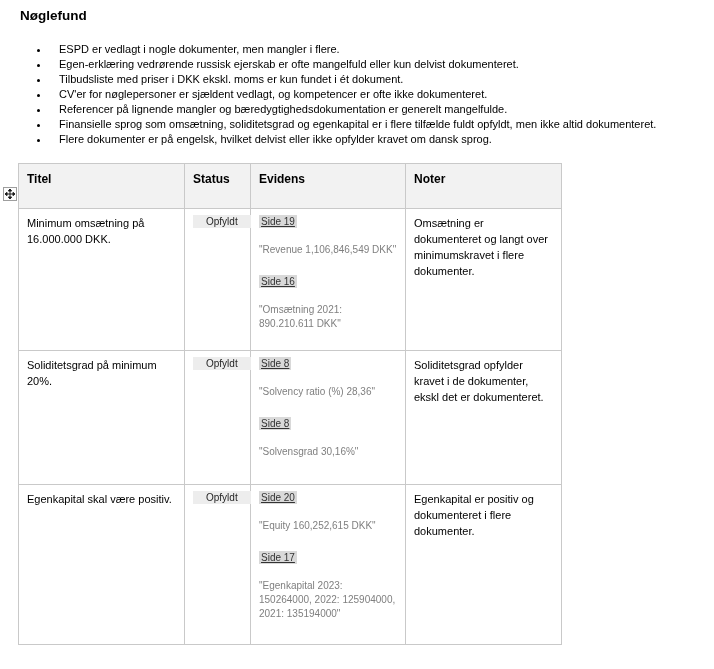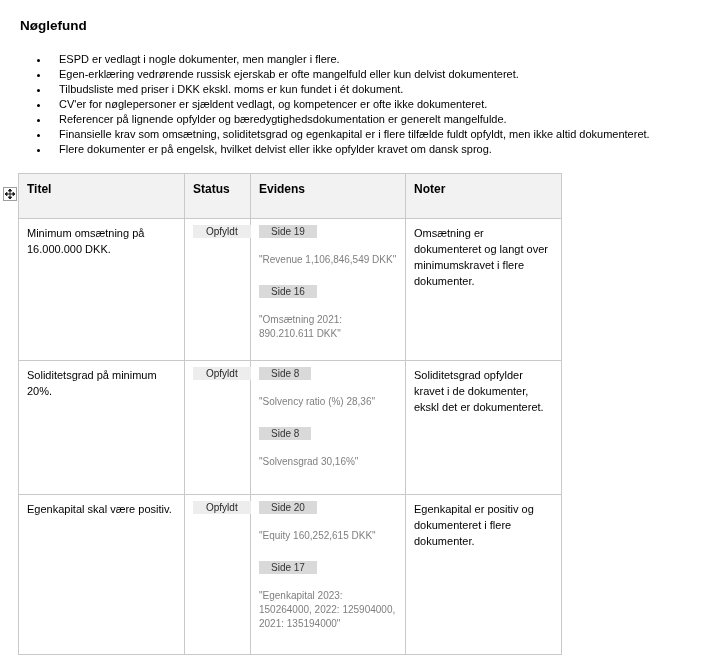--- a/index.html
+++ b/index.html
@@ -13,21 +13,21 @@
     color: #000000;
   }
   .page { position: relative; width: 714px; height: 669px; }
 
   h1.doc-heading, h2.doc-heading {
     font-size: 13.5px;
     font-weight: bold;
     color: #000000;
     margin-left: 20px;
   }
-  h1.doc-heading { padding-top: 18px; }
+  h1.doc-heading { padding-top: 8px; }
   h2.doc-heading { margin-top: 26px; }
 
   ul.findings {
     margin: 19px 0 0 0;
     padding-left: 50px;
     list-style: disc outside;
   }
   ul.findings li {
     font-size: 11px;
     line-height: 15px;
@@ -88,21 +88,22 @@
     padding: 0 13px;
   }
   .cell-evidens { font-size: 10px; }
   .ev-ref-line { margin-bottom: 15px; }
   .page-ref {
     display: inline-block;
     background: #d9d9d9;
     color: #333333;
     font-size: 10px;
     line-height: 13px;
-    padding: 0 12px;
+    padding: 0 2px;
+    text-decoration: underline;
   }
   .ev-quote {
     color: #7f7f7f;
     font-size: 10px;
     line-height: 14px;
     margin-bottom: 18px;
   }
   .cell-evidens > :last-child { margin-bottom: 0; }
 </style>
 </head>
@@ -110,22 +111,22 @@
 
 <div class="page">
 
   <h1 class="doc-heading">Nøglefund</h1>
 
   <ul class="findings">
       <li>ESPD er vedlagt i nogle dokumenter, men mangler i flere.</li>
       <li>Egen-erklæring vedrørende russisk ejerskab er ofte mangelfuld eller kun delvist dokumenteret.</li>
       <li>Tilbudsliste med priser i DKK ekskl. moms er kun fundet i ét dokument.</li>
       <li>CV'er for nøglepersoner er sjældent vedlagt, og kompetencer er ofte ikke dokumenteret.</li>
-      <li>Referencer på lignende opfylder og bæredygtighedsdokumentation er generelt mangelfulde.</li>
-      <li>Finansielle krav som omsætning, soliditetsgrad og egenkapital er i flere tilfælde fuldt opfyldt, men ikke altid dokumenteret.</li>
+      <li>Referencer på lignende mangler og bæredygtighedsdokumentation er generelt mangelfulde.</li>
+      <li>Finansielle sprog som omsætning, soliditetsgrad og egenkapital er i flere tilfælde fuldt opfyldt, men ikke altid dokumenteret.</li>
       <li>Flere dokumenter er på engelsk, hvilket delvist eller ikke opfylder kravet om dansk sprog.</li>
     </ul>
 
 
   <div class="table-handle" title="">
     <svg width="10" height="10" viewBox="0 0 10 10">
       <g stroke="#1a1a1a" stroke-width="1" fill="#1a1a1a">
         <line x1="5" y1="1" x2="5" y2="9"></line>
         <line x1="1" y1="5" x2="9" y2="5"></line>
         <polygon points="5,0 3.4,2 6.6,2"></polygon>

